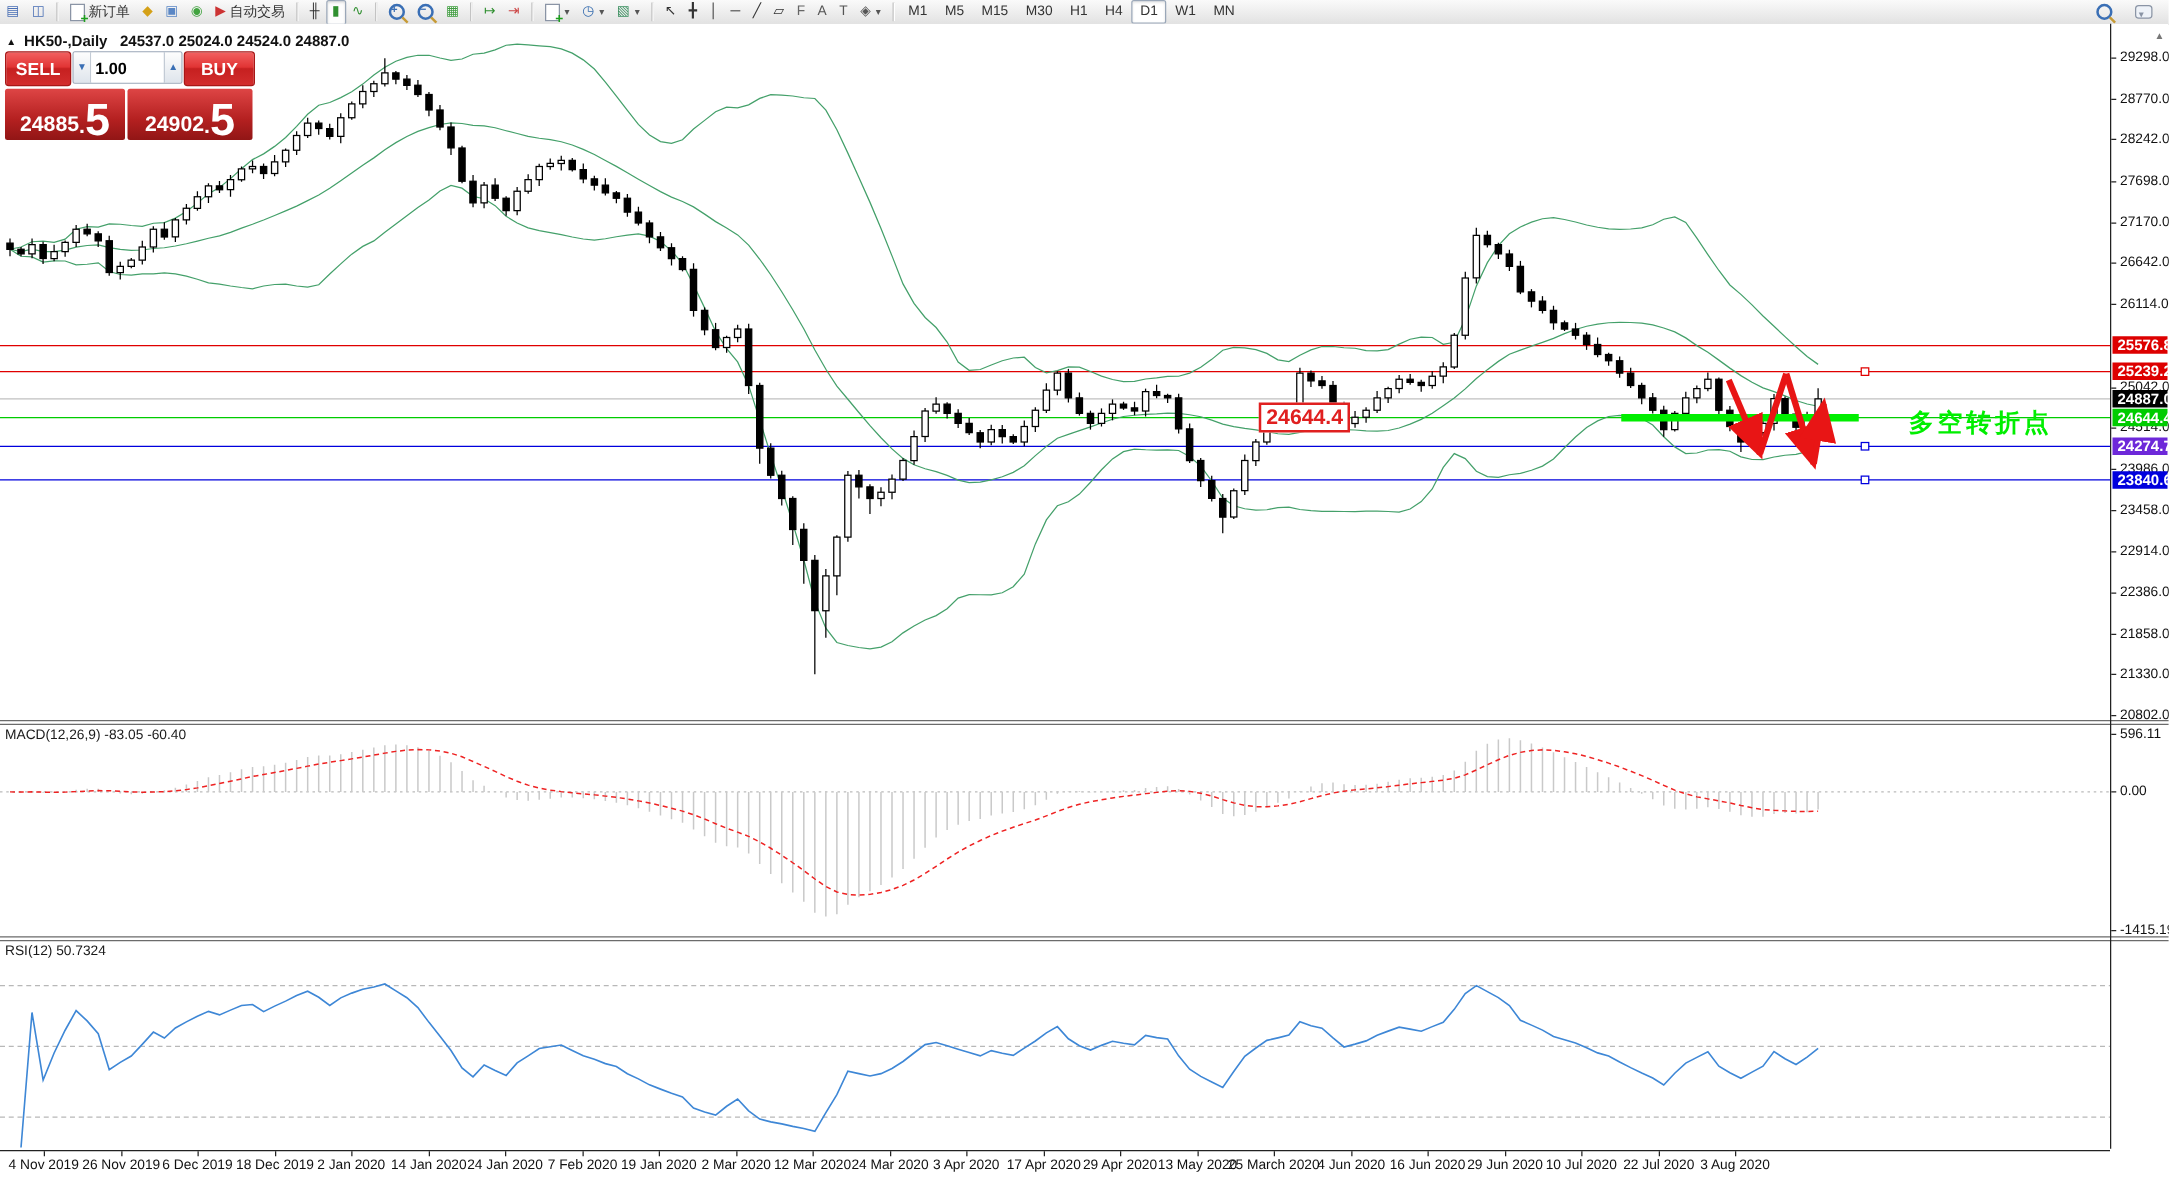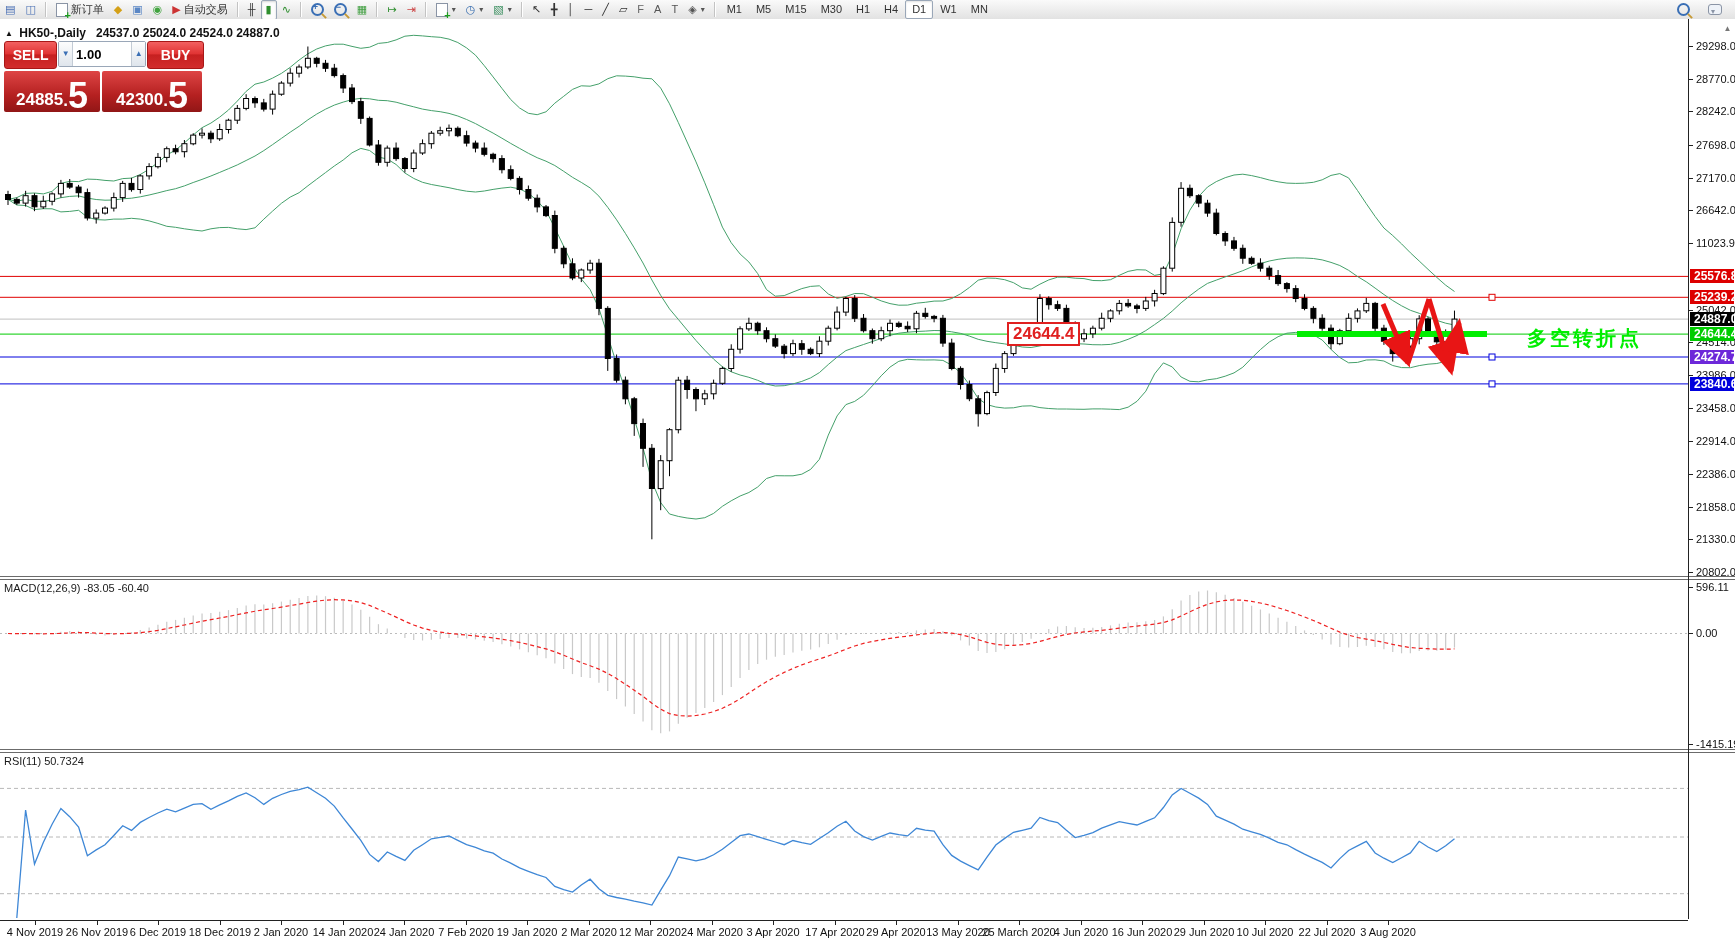--- a/index.html
+++ b/index.html
@@ -755,29 +755,29 @@
         </div>
         <div class="tp-btn" style="width:58px">BUY</div>
       </div>
       <div id="tp-row2">
         <div class="big-panel sell">
           <span class="bp-main">24885</span>
           <span class="bp-dot">.</span>
           <span class="bp-big">5</span>
         </div>
         <div class="big-panel buy">
-          <span class="bp-main">42300</span>
+          <span class="bp-main">24902</span>
           <span class="bp-dot">.</span>
           <span class="bp-big">5</span>
         </div>
       </div>
     </div>
 
     <div class="pane-label" style="left:4px;top:563px">MACD(12,26,9) -83.05 -60.40</div>
-    <div class="pane-label" style="left:4px;top:736px">RSI(11) 50.7324</div>
+    <div class="pane-label" style="left:4px;top:736px">RSI(12) 50.7324</div>
 
     <div id="price-tag-box" style="left: 1007px; top: 303px;">24644.4</div>
     <div id="cjk-note" style="left: 1527px; top: 306px;">多空转折点</div>
     <div id="chart-up-arrow">▲</div>
 
     <div id="price-axis" style="top:0;height:900px">
         <div class="tick" style="top: 21px;">
           <div class="tm"></div>
           <div class="tx">29298.0</div>
         </div>
@@ -796,21 +796,21 @@
         <div class="tick" style="top: 153px;">
           <div class="tm"></div>
           <div class="tx">27170.0</div>
         </div>
         <div class="tick" style="top: 185px;">
           <div class="tm"></div>
           <div class="tx">26642.0</div>
         </div>
         <div class="tick" style="top: 218px;">
           <div class="tm"></div>
-          <div class="tx">11023.9</div>
+          <div class="tx">26114.0</div>
         </div>
         <div class="tick" style="top: 285px;">
           <div class="tm"></div>
           <div class="tx">25042.0</div>
         </div>
         <div class="tick" style="top: 317px;">
           <div class="tm"></div>
           <div class="tx">24514.0</div>
         </div>
         <div class="tick" style="top: 350px;">

